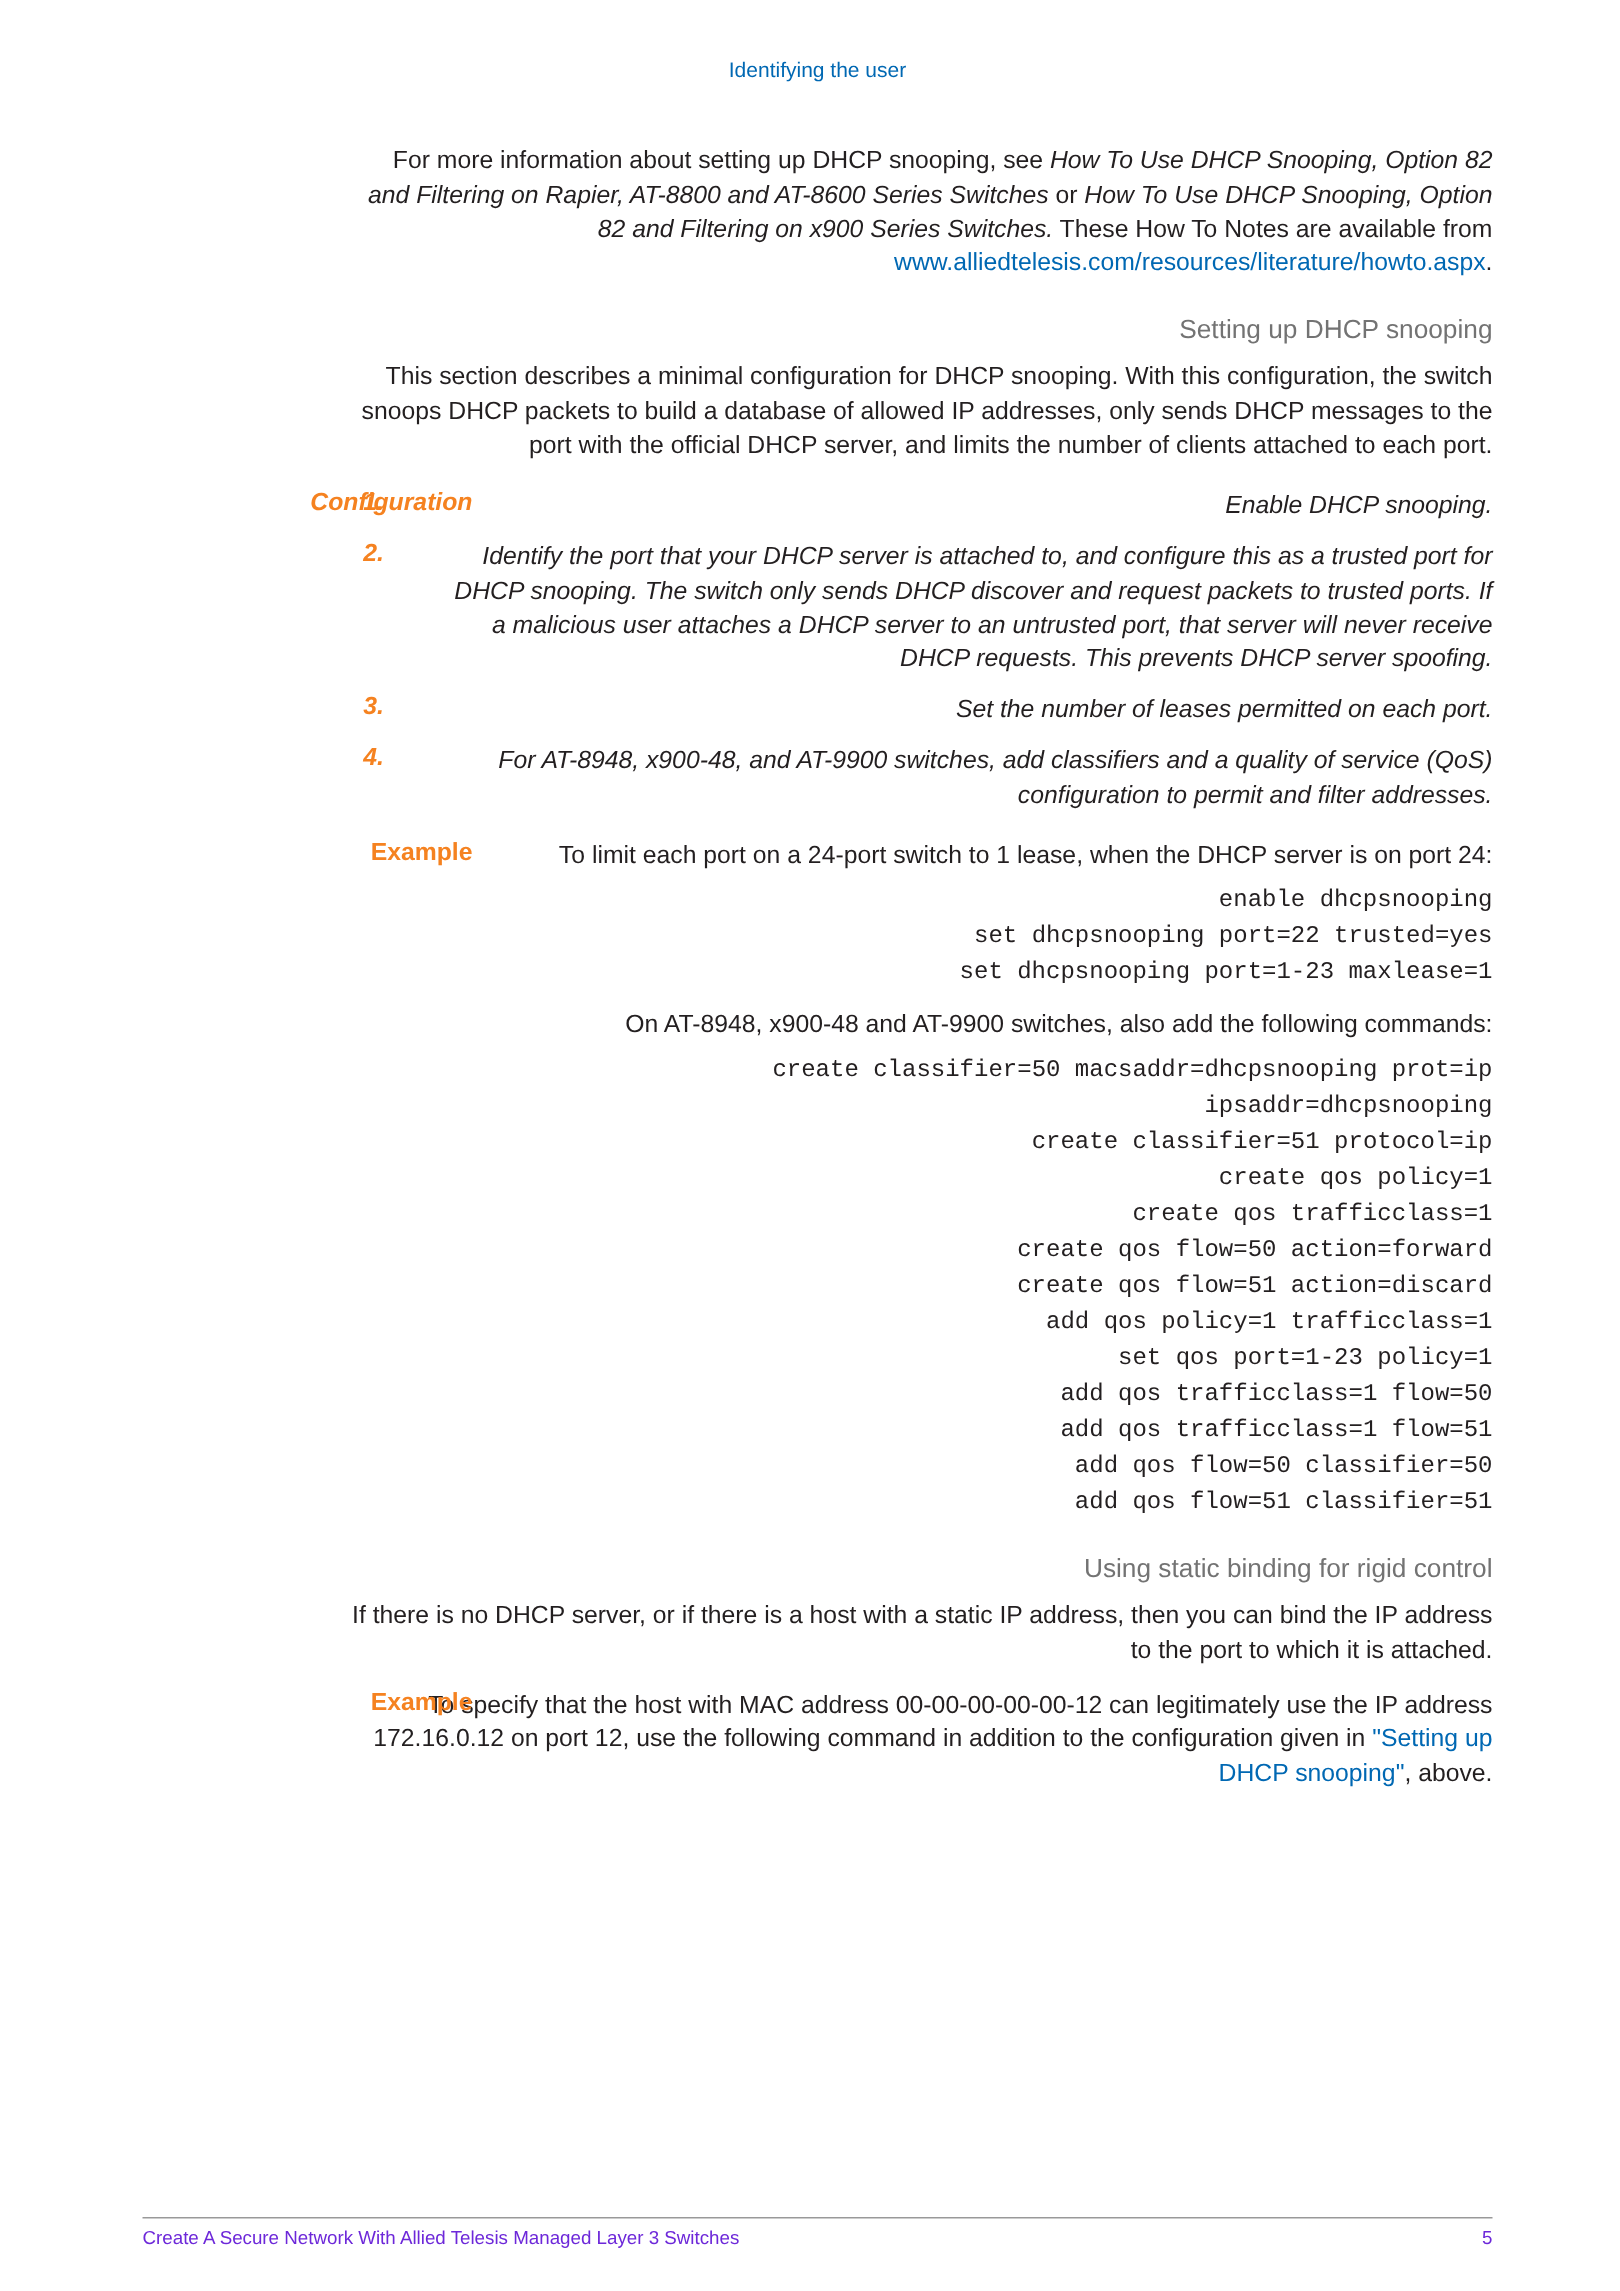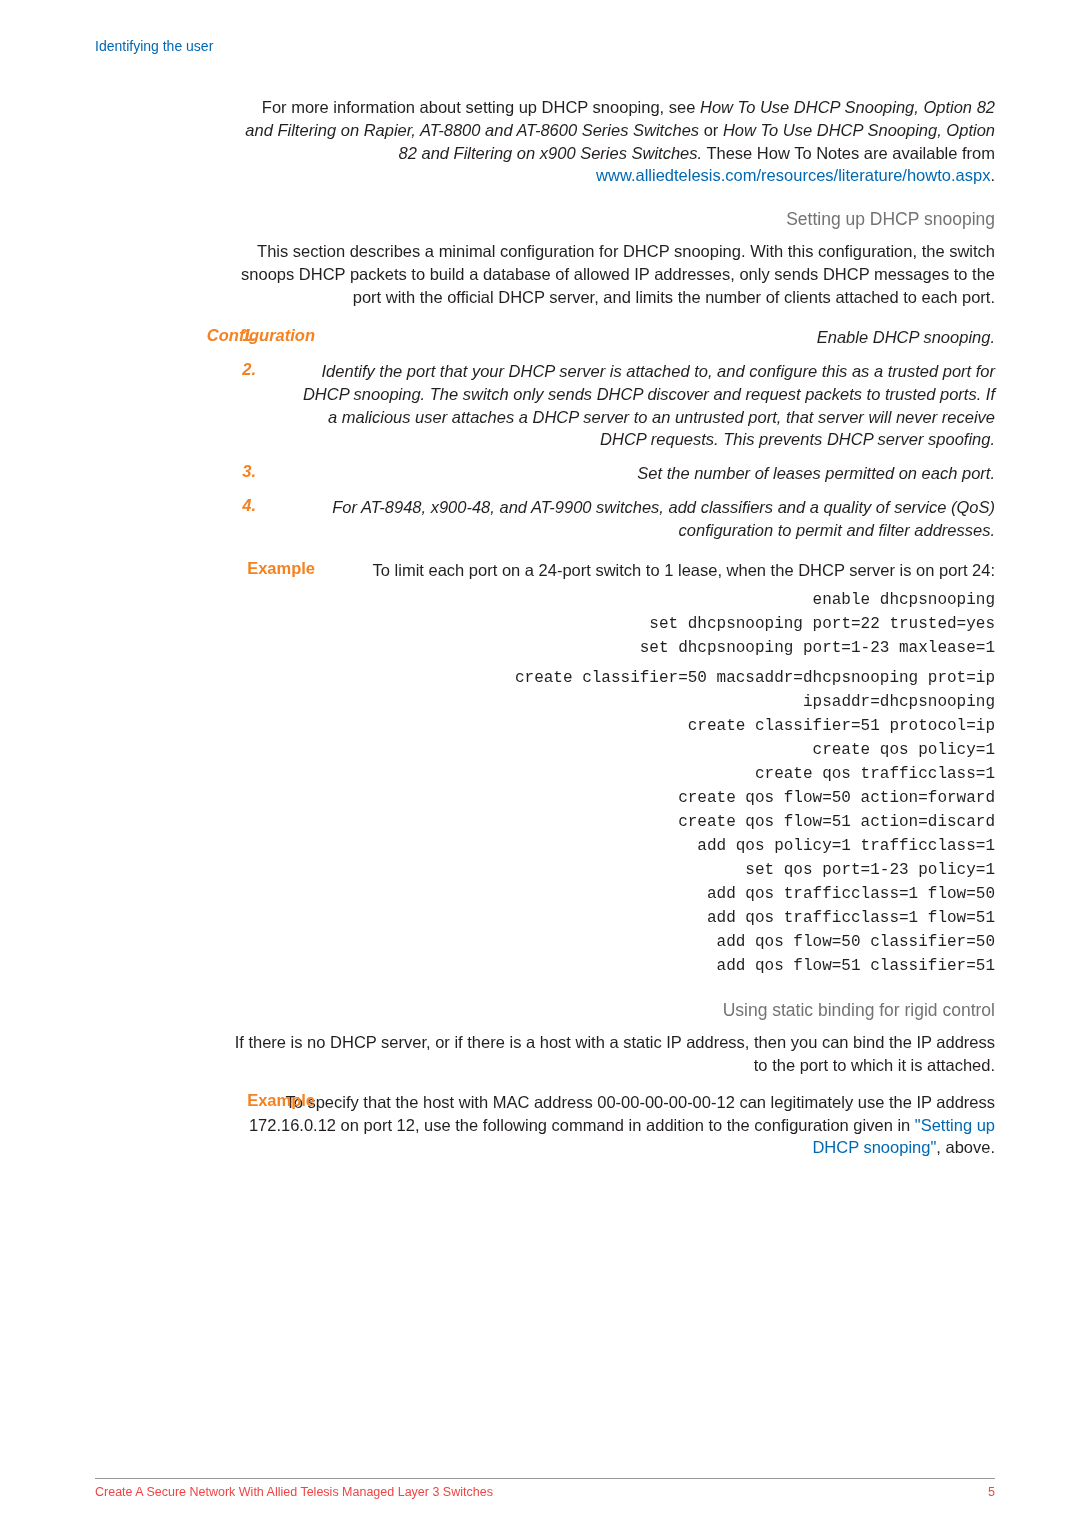--- a/index.html
+++ b/index.html
@@ -12,21 +12,21 @@
   color: #231f20;
   width: 1080px;
 }
 .page {
   width: 1080px;
   min-height: 1527px;
   padding: 38px 85px 30px 95px;
   position: relative;
 }
 .header-right {
-  text-align: left;
+  text-align: center;
   font-size: 14px;
   color: #0068b3;
   margin-bottom: 42px;
 }
 .body-content {
   margin-left: 135px;
   text-align: right;
 }
 .para {
   font-size: 16.5px;
@@ -78,21 +78,21 @@
 .footer {
   position: absolute;
   bottom: 28px;
   left: 95px;
   right: 85px;
   border-top: 1px solid #999;
   padding-top: 6px;
   display: flex;
   justify-content: space-between;
   font-size: 12.5px;
-  color: #ef4444;
+  color: #6d28d9;
 }
 em { font-style: italic; }
 </style>
 </head>
 <body>
 
 <div class="page">
 
   <div class="header-right">
     <span>Identifying the user</span>
@@ -130,20 +130,21 @@
     </div>
   </div>
 
   <div style="position:relative; margin-top:18px;">
     <div class="side-label">Example</div>
     <div class="body-content">
       <p class="para" style="margin-bottom:6px;">To limit each port on a 24-port switch to 1 lease, when the DHCP server is on port 24:</p>
       <div class="code-block">enable dhcpsnooping
 set dhcpsnooping port=22 trusted=yes
 set dhcpsnooping port=1-23 maxlease=1</div>
+      <p class="para" style="margin-top:12px; margin-bottom:6px;">On AT-8948, x900-48 and AT-9900 switches, also add the following commands:</p>
       <div class="code-block">create classifier=50 macsaddr=dhcpsnooping prot=ip
   ipsaddr=dhcpsnooping
 create classifier=51 protocol=ip
 create qos policy=1
 create qos trafficclass=1
 create qos flow=50 action=forward
 create qos flow=51 action=discard
 add qos policy=1 trafficclass=1
 set qos port=1-23 policy=1
 add qos trafficclass=1 flow=50

